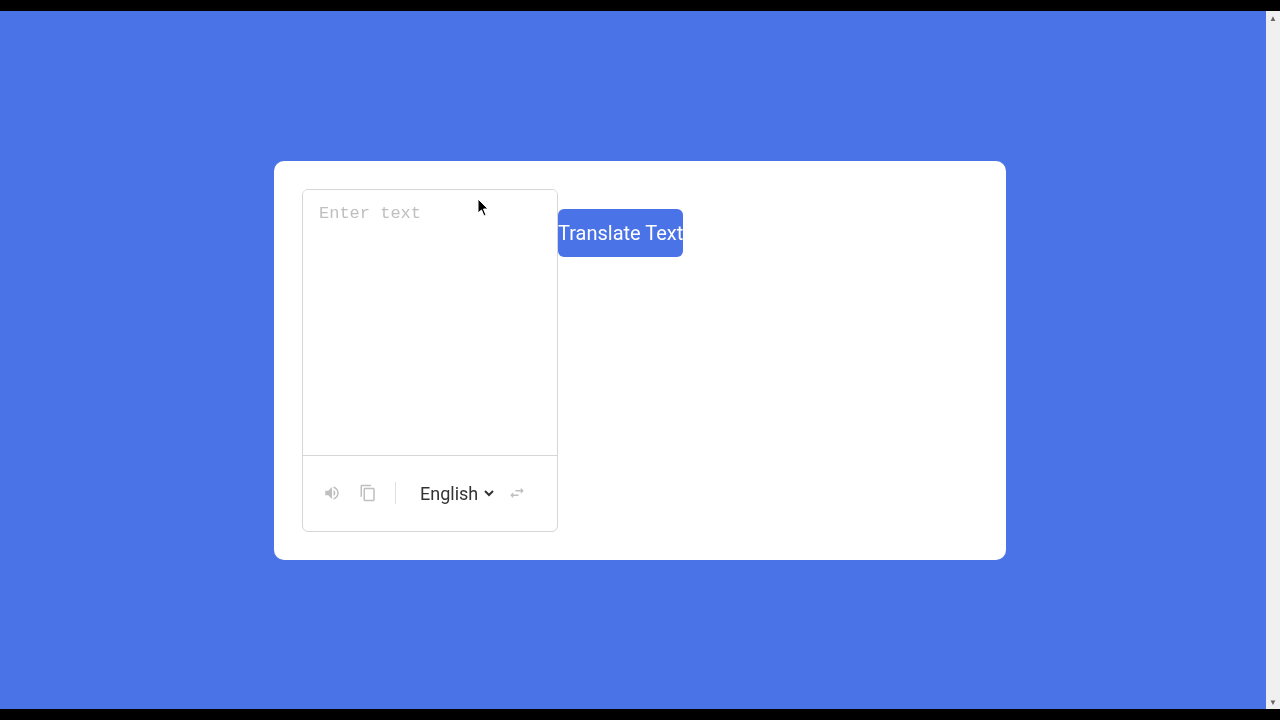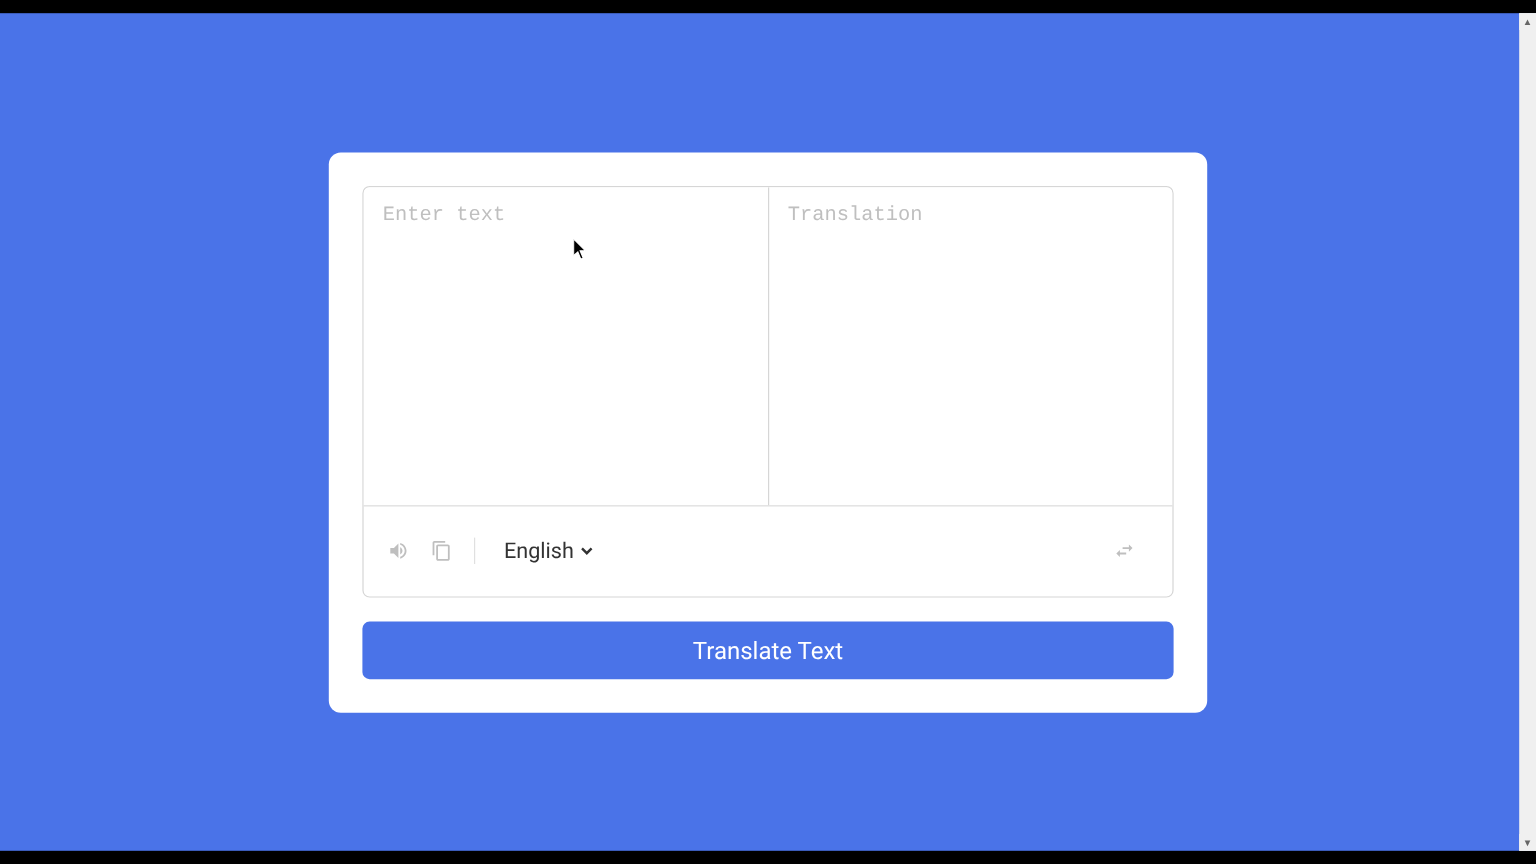--- a/index.html
+++ b/index.html
@@ -51,21 +51,21 @@
       color: #666;
     }
     .scrollbar-up { top: 0; }
     .scrollbar-down { bottom: 0; }
     .card {
       background: #fff;
       border-radius: 10px;
       padding: 28px;
       width: 732px;
       display: flex;
-      flex-direction: column;
+      flex-direction: row;
     }
     .text-container {
       border: 1px solid #d6d6d6;
       border-radius: 6px;
       overflow: hidden;
     }
     .text-row {
       display: flex;
       height: 265px;
     }
@@ -163,21 +163,20 @@
     <div class="scrollbar-up">▲</div>
     <div class="scrollbar-down">▼</div>
   </div>
 
   <div class="card">
 
     <div class="text-container">
 
       <div class="text-row">
         <textarea class="text-input" placeholder="Enter text" style=""></textarea>
-        <textarea class="text-output" placeholder="Translation" style=""></textarea>
       </div>
 
       <div class="controls-row">
 
         <div class="controls-left">
           <span class="icon-btn">
             <svg viewBox="0 0 24 24">
                 <path d="M3 9v6h4l5 5V4L7 9H3zm13.5 3c0-1.77-1.02-3.29-2.5-4.03v8.05c1.48-.73 2.5-2.25 2.5-4.02zM14 3.23v2.06c2.89.86 5 3.54 5 6.71s-2.11 5.85-5 6.71v2.06c4.01-.91 7-4.49 7-8.77s-2.99-7.86-7-8.77z"></path>
               </svg>
           </span>

